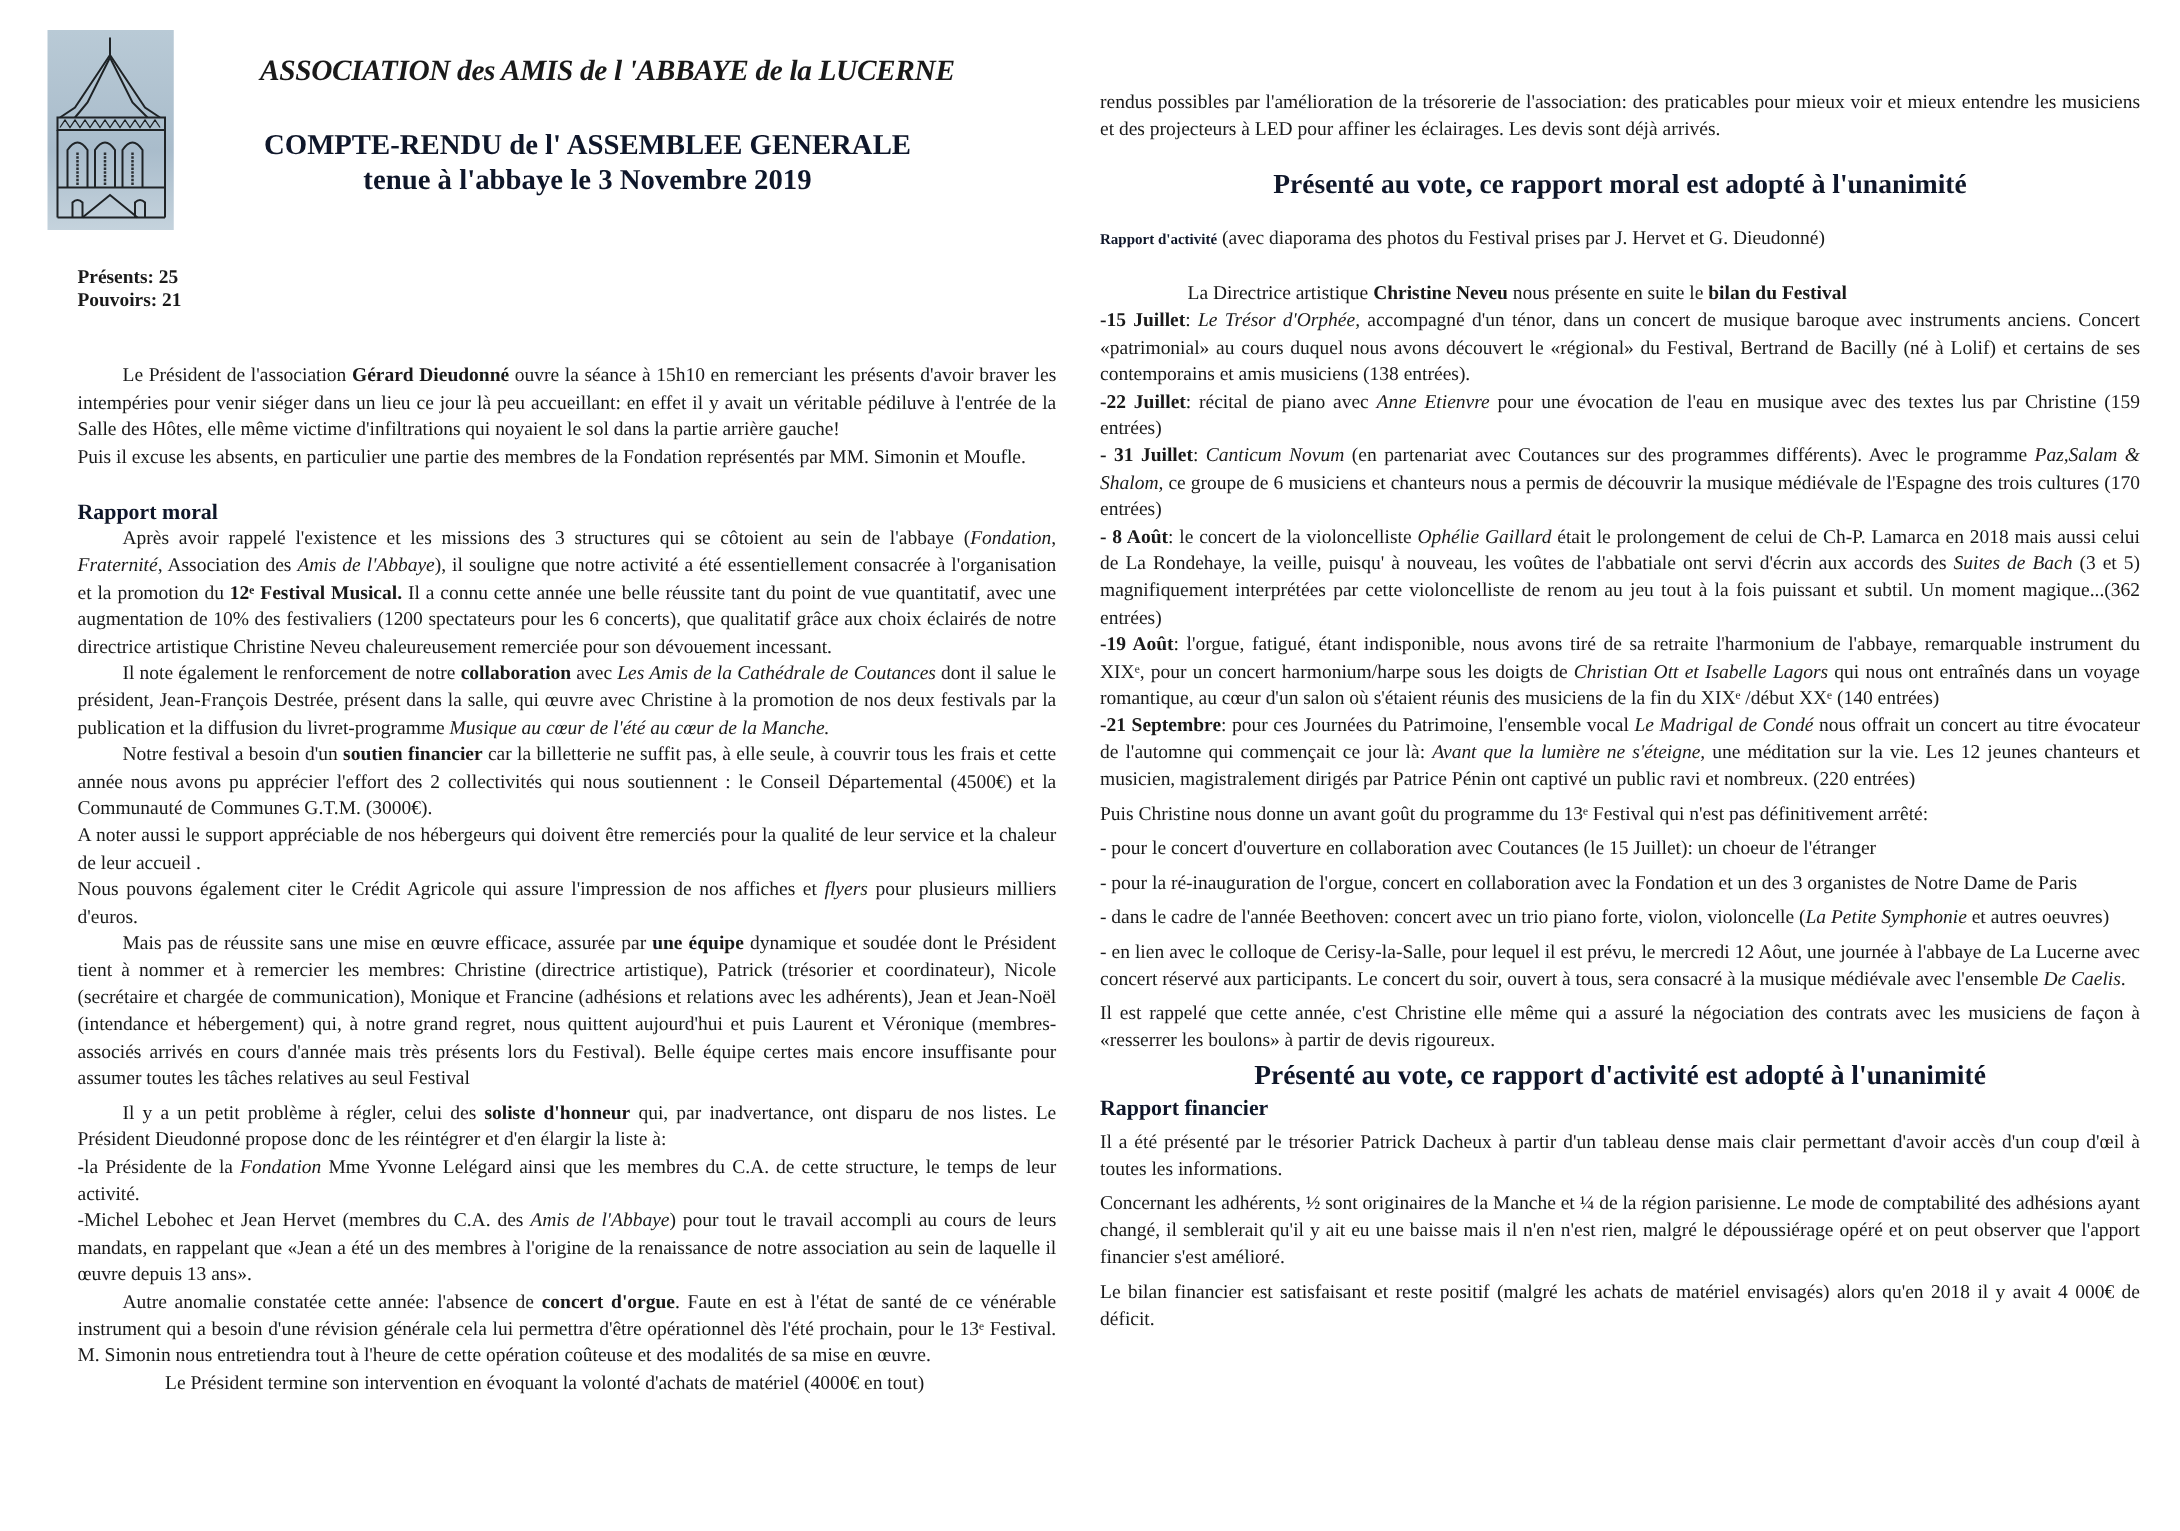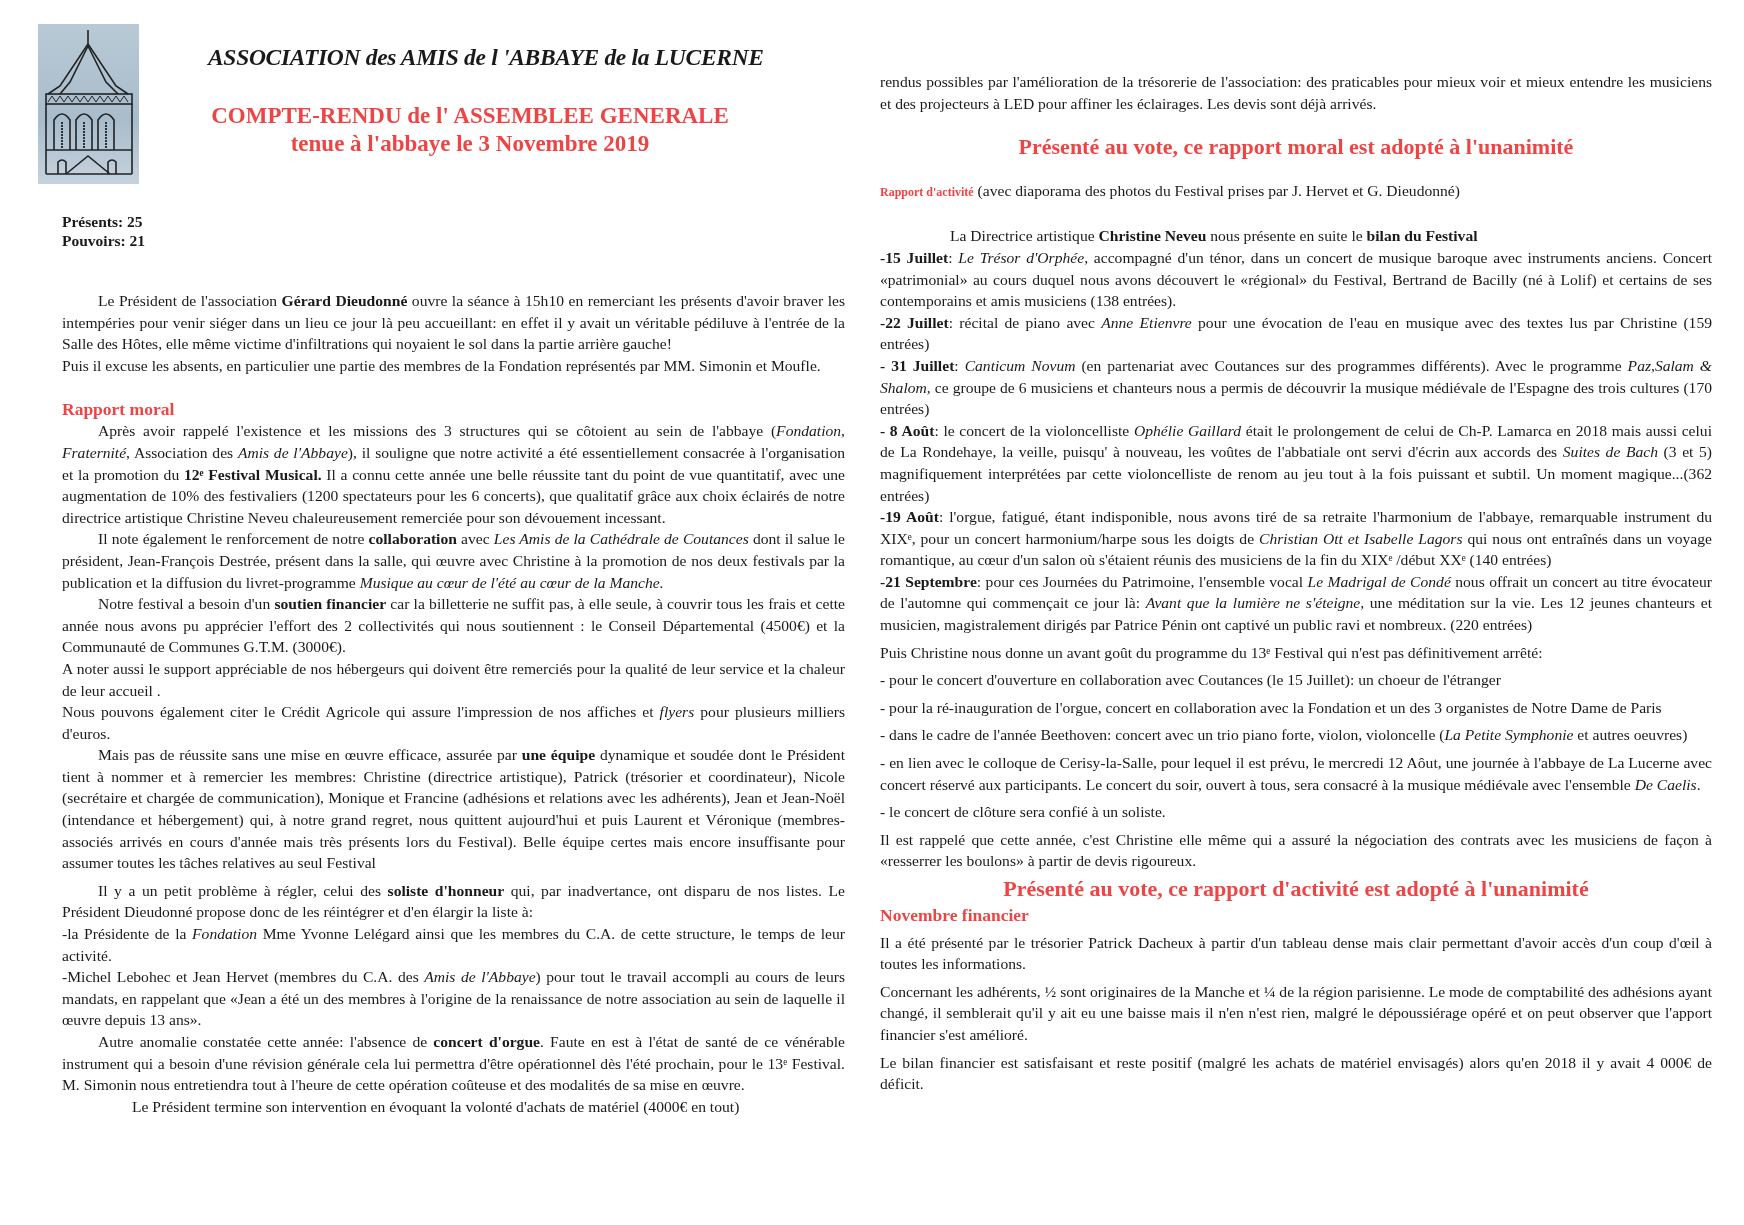--- a/index.html
+++ b/index.html
@@ -1,18 +1,18 @@
 <!DOCTYPE html>
 <html><head>
 <meta charset="utf-8">
 <style>
   html, body { margin: 0; padding: 0; background: #ffffff; }
   body { width: 1744px; height: 1225px; position: relative; overflow: hidden;
          font-family: "Liberation Serif", "DejaVu Serif", serif; color: #1a1a1a; }
-  .red { color: #ef4444; }
+  .red { color: #0f172a; }
   .logo { position: absolute; left: 38px; top: 24px; width: 101px; height: 160px;
           background: linear-gradient(180deg, #b9cad6 0%, #a9bccb 60%, #c5d3dd 100%); }
   .assoc-title { position: absolute; left: 208px; top: 44px; font-size: 23.5px;
                  font-weight: bold; font-style: italic; letter-spacing: -0.3px; white-space: nowrap; }
   .cr-title { position: absolute; left: 170px; top: 102px; width: 600px; text-align: center;
               font-size: 23px; font-weight: bold; line-height: 28px; }
   .meta { position: absolute; left: 62px; top: 212px; font-size: 15.5px; font-weight: bold; line-height: 19px; }
   .col { position: absolute; font-size: 15.6px; line-height: 21.6px; text-align: justify; }
   .col p { margin: 0; }
   .left { left: 62px; top: 290px; width: 783px; }
@@ -99,22 +99,21 @@
     <p><b>-19 Août</b><span>: l'orgue, fatigué, étant indisponible, nous avons tiré de sa retraite l'harmonium de l'abbaye, remarquable instrument du XIXᵉ, pour un concert harmonium/harpe sous les doigts de </span><i>Christian Ott et Isabelle Lagors</i><span> qui nous ont entraînés dans un voyage romantique, au cœur d'un salon où s'étaient réunis des musiciens de la fin du XIXᵉ /début XXᵉ (140 entrées)</span><i></i><span></span></p>
     <p><b>-21 Septembre</b><span>: pour ces Journées du Patrimoine,  l'ensemble vocal  </span><i>Le Madrigal de Condé</i><span> nous offrait un concert au titre évocateur de l'automne qui commençait ce jour là: </span><i>Avant que la lumière ne s'éteigne,</i><span> une méditation sur la vie. Les 12 jeunes chanteurs et musicien, magistralement dirigés par Patrice Pénin ont captivé un public ravi et nombreux. (220 entrées)</span></p>
   </div>
 
   <p class="gap">Puis Christine nous donne un avant goût du programme du 13ᵉ Festival qui n'est pas définitivement arrêté:</p>
   <div>
     <p class="gap"><span>- pour le concert d'ouverture en collaboration avec Coutances (le 15 Juillet): un choeur de l'étranger</span><i></i><span></span></p>
     <p class="gap"><span>- pour la ré-inauguration de l'orgue, concert en collaboration avec la Fondation et un des 3 organistes de Notre Dame de Paris</span><i></i><span></span></p>
     <p class="gap"><span>- dans le cadre de l'année Beethoven:  concert avec un trio piano forte, violon, violoncelle (</span><i>La Petite Symphonie</i><span> et autres oeuvres)</span></p>
     <p class="gap"><span>- en lien avec le colloque de Cerisy-la-Salle, pour lequel il est prévu, le mercredi 12 Aôut, une journée à l'abbaye de La Lucerne avec concert réservé aux participants. Le concert du soir, ouvert à tous, sera consacré à la musique médiévale avec l'ensemble </span><i>De Caelis</i><span>.</span></p>
-    <p class="gap"><span>- le concert de clôture sera confié à un soliste.</span><i></i><span></span></p>
   </div>
 
   <p class="gap">Il est rappelé que cette année, c'est Christine elle même qui a assuré la négociation des contrats avec les musiciens de façon à «resserrer les boulons» à partir de devis rigoureux.</p>
   <p class="vote red gap">Présenté au vote, ce rapport d'activité est adopté à l'unanimité</p>
-  <p class="h red" style="margin-top:4px !important">Novembre financier</p>
+  <p class="h red" style="margin-top:4px !important">Rapport financier</p>
   <p class="gap">Il a été présenté par le trésorier Patrick Dacheux à partir d'un tableau dense mais clair permettant d'avoir accès d'un coup d'œil à toutes les informations.</p>
   <p class="gap">Concernant les adhérents, ½ sont originaires de la Manche et ¼ de la région parisienne. Le mode de comptabilité des adhésions ayant changé, il semblerait qu'il y ait eu une baisse mais il n'en n'est rien, malgré le dépoussiérage opéré et on peut observer que l'apport financier s'est amélioré.</p>
   <p class="gap">Le bilan financier est satisfaisant et reste positif (malgré les achats de matériel envisagés) alors qu'en 2018 il y avait 4 000€ de déficit.</p>
 </div>
 
 </body></html>

